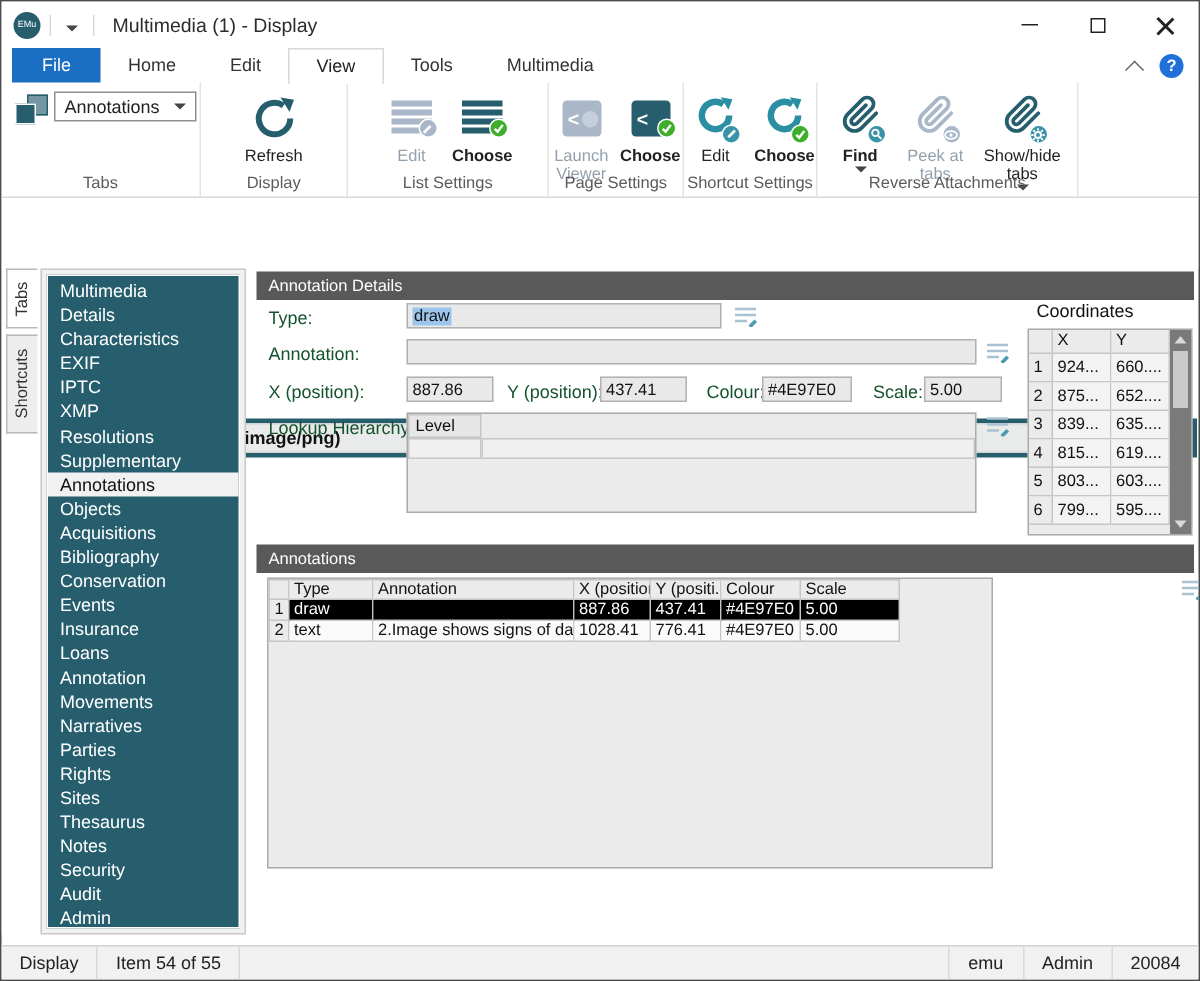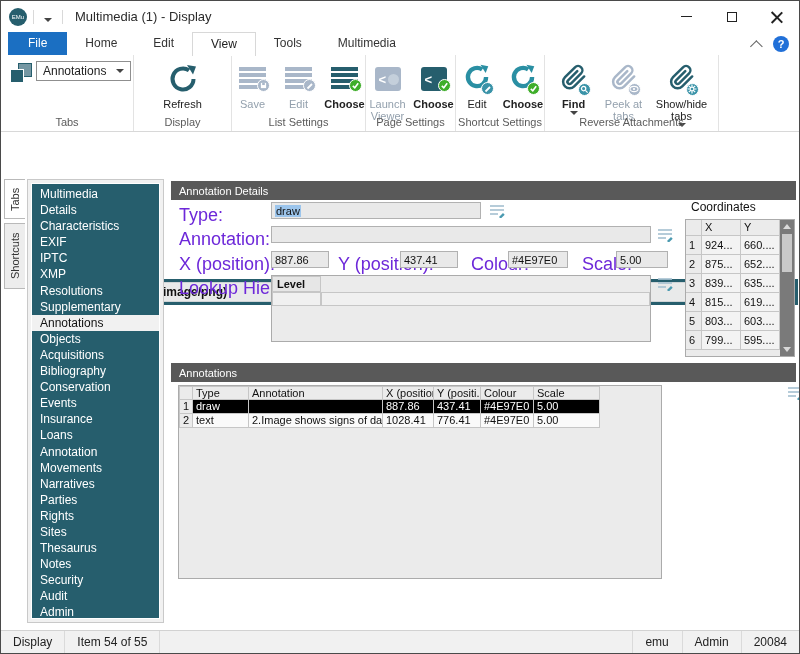--- a/index.html
+++ b/index.html
@@ -68,27 +68,27 @@
   
   .sidestrip { position:absolute; left:0; top:178px; width:26px; height:444px; background:#fff; }
   .vtab { writing-mode:vertical-rl; transform:rotate(180deg); font-size:11px; color:#333; text-align:center; width:21px; border:1px solid #b9b9b9; display:flex; align-items:center; justify-content:center; position:absolute; left:3px; }
   .vtab.sel { background:#fff; height:40px; top:0; border-left:none; }
   .vtab.unsel { background:#ededed; height:66px; top:44px; border-left:none; }
   .sidebar { position:absolute; left:26px; top:178px; width:137px; height:444px; background:#f1f1f1; border:1px solid #c9c9c9; padding:3px; }
   .sidebar-inner { width:100%; height:100%; background:#265e6d; border:1px solid #fff; padding-top:2px; }
   .snav { font-size:12px; color:#fff; line-height:16.1px; padding-left:8px; white-space:nowrap; }
   .snav.sel { background:#f1f1f1; color:#111; }
   .hdrbar { position:absolute; height:19px; background:#595959; color:#fff; font-size:11px; display:flex; align-items:center; padding-left:8px; }
-  .lbl { position:absolute; font-size:18px; color:#6d28d9; white-space:nowrap; }
+  .lbl { position:absolute; font-size:12px; color:#14532d; white-space:nowrap; }
   .fld { position:absolute; height:17px; background:#e9e9e9; border:1px solid #b1b1b1; font-size:11px; color:#111; display:flex; align-items:center; padding:0 3px; }
   .sel-text { background:#9cc5ec; padding:0 1px; }
   .icon-lines { position:absolute; width:16px; height:14px; }
 
   .panel { position:absolute; background:#ebebeb; border:1px solid #ababab; }
-  .lk-row { display:flex;font-weight:bold; }
+  .lk-row { display:flex; }
   .lk-cell { border:1px solid #c6c6c6; font-size:11px; color:#111; padding:1px 4px; background:#e6e6e6; height:16px; }
   .lk-cell.r2 { background:#f0f0f0; height:14px; }
 
   
   .coords-title { position:absolute; left:690px; top:199px; font-size:12px; color:#111; }
   .ctable { position:absolute; left:684px; top:218px; width:110px; height:138px; background:#ebebeb; border:1px solid #ababab; display:flex; }
   .cgrid { flex:1; }
   .crow { display:flex; }
   .ccell { border-right:1px solid #c6c6c6; border-bottom:1px solid #c6c6c6; font-size:11px; color:#111; padding:1px 3px; background:#f3f3f3; overflow:hidden; white-space:nowrap; }
   .c-n { width:16px; text-align:right; background:#ebebeb; }
@@ -181,37 +181,20 @@
               </svg>
           </div>
           <div class="rlabel">Refresh</div>
         </div>
       </div>
       <div class="rgroup-label">Display</div>
     </div>
 
     <div class="rgroup" style="width:134px;">
       <div class="ritems">
-        <div class="ritem disabled">
-          <div class="ric">
-            <div class="bars disabled">
-                <i></i>
-                <i></i>
-                <i></i>
-                <i></i>
-              <span class="badge b-gray">
-                  <svg width="7" height="7" viewBox="0 0 8 8">
-                    <rect x="1" y="1" width="6" height="6" fill="#fff"></rect>
-                    <rect x="2.5" y="1" width="3" height="2.5" fill="#a9b7c9"></rect>
-                  </svg>
-                </span>
-            </div>
-          </div>
-          <div class="rlabel">Save</div>
-        </div>
         <div class="ritem disabled">
           <div class="ric">
             <div class="bars disabled">
                 <i></i>
                 <i></i>
                 <i></i>
                 <i></i>
               <span class="badge b-gray">
                   <svg width="8" height="8" viewBox="0 0 8 8">
                     <line x1="1.5" y1="6.5" x2="6" y2="2" stroke="#fff" stroke-width="1.8"></line>

